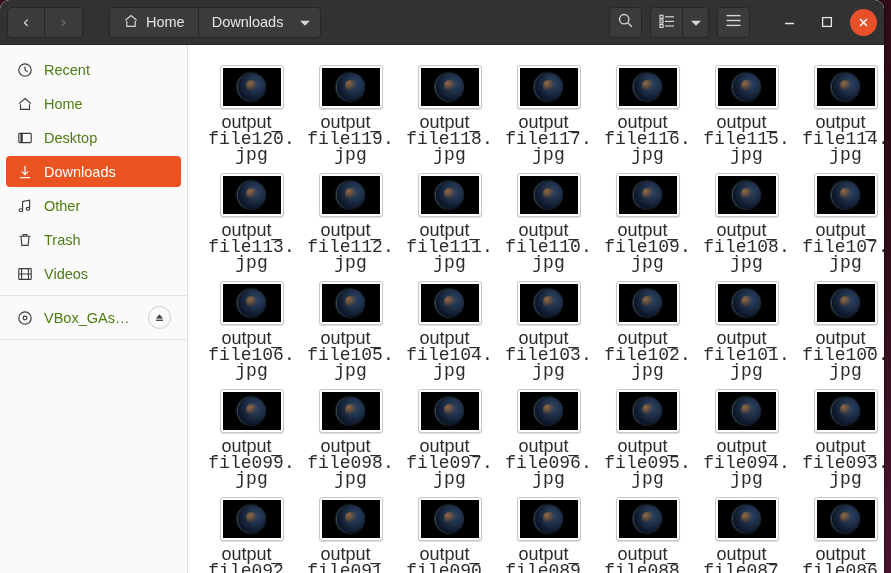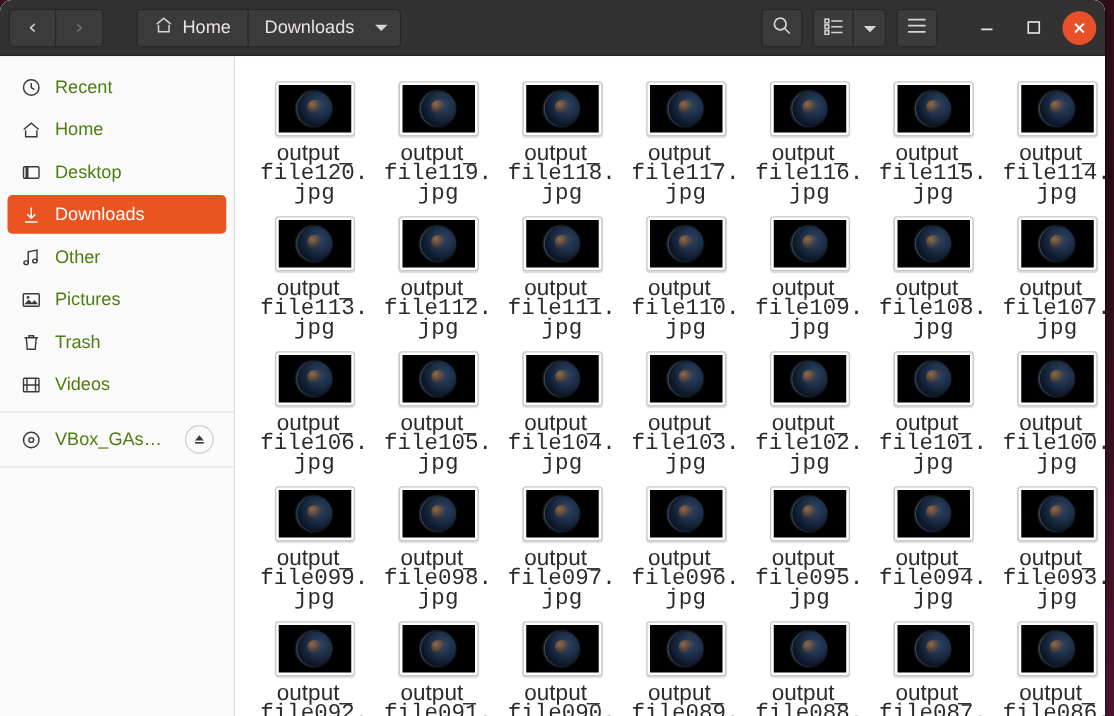--- a/index.html
+++ b/index.html
@@ -376,30 +376,20 @@
         <span class="side-icon">
           <svg width="16" height="16" viewBox="0 0 16 16" fill="none" stroke="#3a3a3a" stroke-width="1.15">
             <path d="M5.6 12V3.4l7-1.3v8.5"></path>
             <ellipse cx="3.9" cy="12.2" rx="1.75" ry="1.5"></ellipse>
             <ellipse cx="10.9" cy="10.8" rx="1.75" ry="1.5"></ellipse>
           </svg>
         </span>
         <span class="side-label">Other</span>
       </div>
 
-      <div class="side-item">
-        <span class="side-icon">
-          <svg width="16" height="16" viewBox="0 0 16 16" fill="none" stroke="#3a3a3a" stroke-width="1.15">
-            <rect x="1.6" y="3" width="12.8" height="10" rx="0.8"></rect>
-            <path d="M2.4 11.4 6 7.6l2.5 2.5 2.2-2 2.7 3.3" fill="#3a3a3a" stroke="none"></path>
-            <circle cx="5.4" cy="5.9" r="1.1" fill="#3a3a3a" stroke="none"></circle>
-          </svg>
-        </span>
-        <span class="side-label">Pictures</span>
-      </div>
 
       <div class="side-item">
         <span class="side-icon">
           <svg width="16" height="16" viewBox="0 0 16 16" fill="none" stroke="#3a3a3a" stroke-width="1.15">
             <path d="M2.6 4.2h10.8"></path>
                 <path d="M6.2 4.2V2.6h3.6v1.6"></path>
             <path d="M4 4.2l.85 9.2h6.3L12 4.2"></path>
           </svg>
         </span>
         <span class="side-label">Trash</span>

